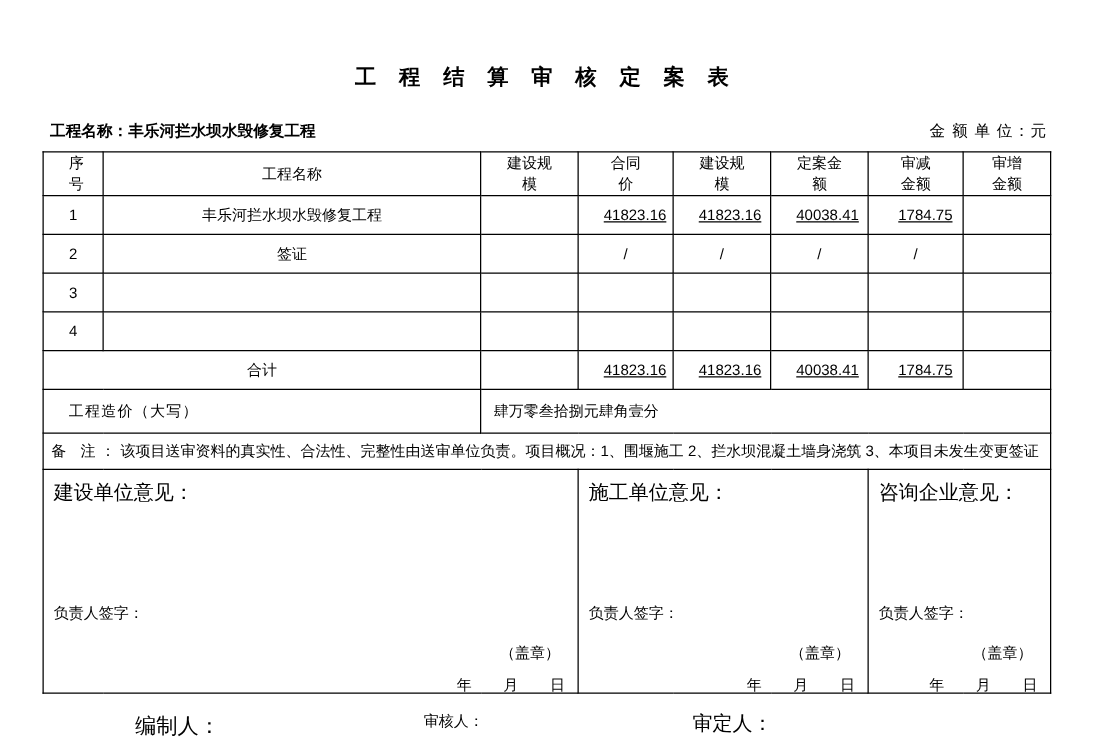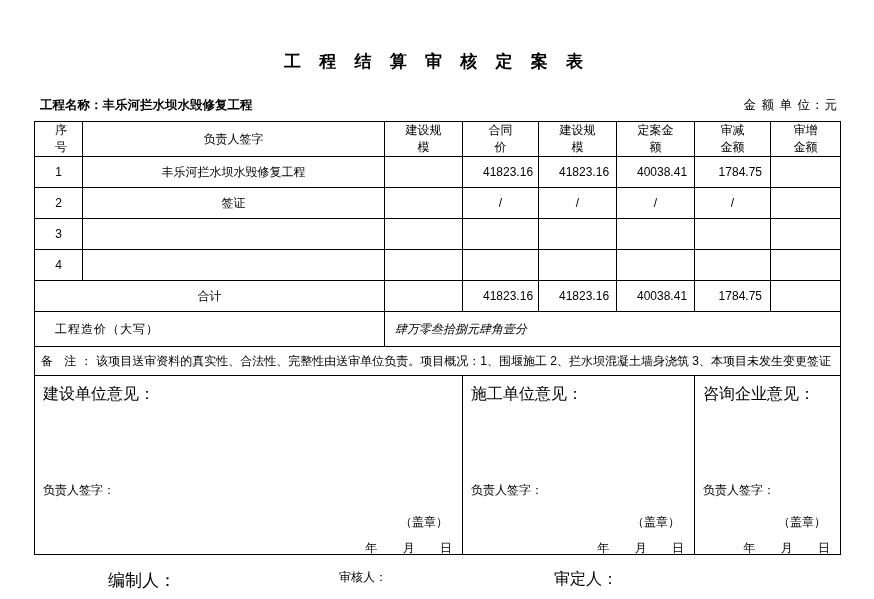--- a/index.html
+++ b/index.html
@@ -63,39 +63,38 @@
   }
   .hdr td {
     text-align: center;
     height: 28px;
     font-size: 12.5px;
   }
   .rowline td {
     height: 30px;
   }
   .c-center { text-align: center; }
-  .c-right  { text-align: right; padding-right: 8px !important; }
+  .c-right  { text-align: right; padding-right: 8px !important; text-decoration: underline; }
   .name-cell {
     text-align: center;
     font-size: 12.5px;
   }
   .total-label {
     text-align: center;
     font-size: 12.5px;
   }
   .price-label {
     text-align: left;
     font-size: 12.5px;
     letter-spacing: 1px;
   }
   .price-value {
     font-size: 13px;
     font-weight: bold;
     padding-left: 10px !important;
-    font-style: italic;
   }
   .remark-cell {
     font-size: 10.5px;
     height: 24px;
     padding: 2px 6px !important;
     line-height: 1.4;
   }
   .remark-cell .rm-label {
     letter-spacing: 4px;
   }
@@ -164,21 +163,21 @@
       <col style="width:78px">
       <col style="width:76px">
       <col style="width:78px">
       <col style="width:78px">
       <col style="width:76px">
       <col style="width:70px">
     </colgroup>
     <tbody>
       <tr class="hdr">
         <td>序号</td>
-        <td>负责人签字</td>
+        <td>工程名称</td>
         <td>建设规模</td>
         <td>合同价</td>
         <td>建设规模</td>
         <td>定案金额</td>
         <td>审减金额</td>
         <td>审增金额</td>
       </tr>
 
       <tr class="rowline">
         <td class="c-center">1</td>

